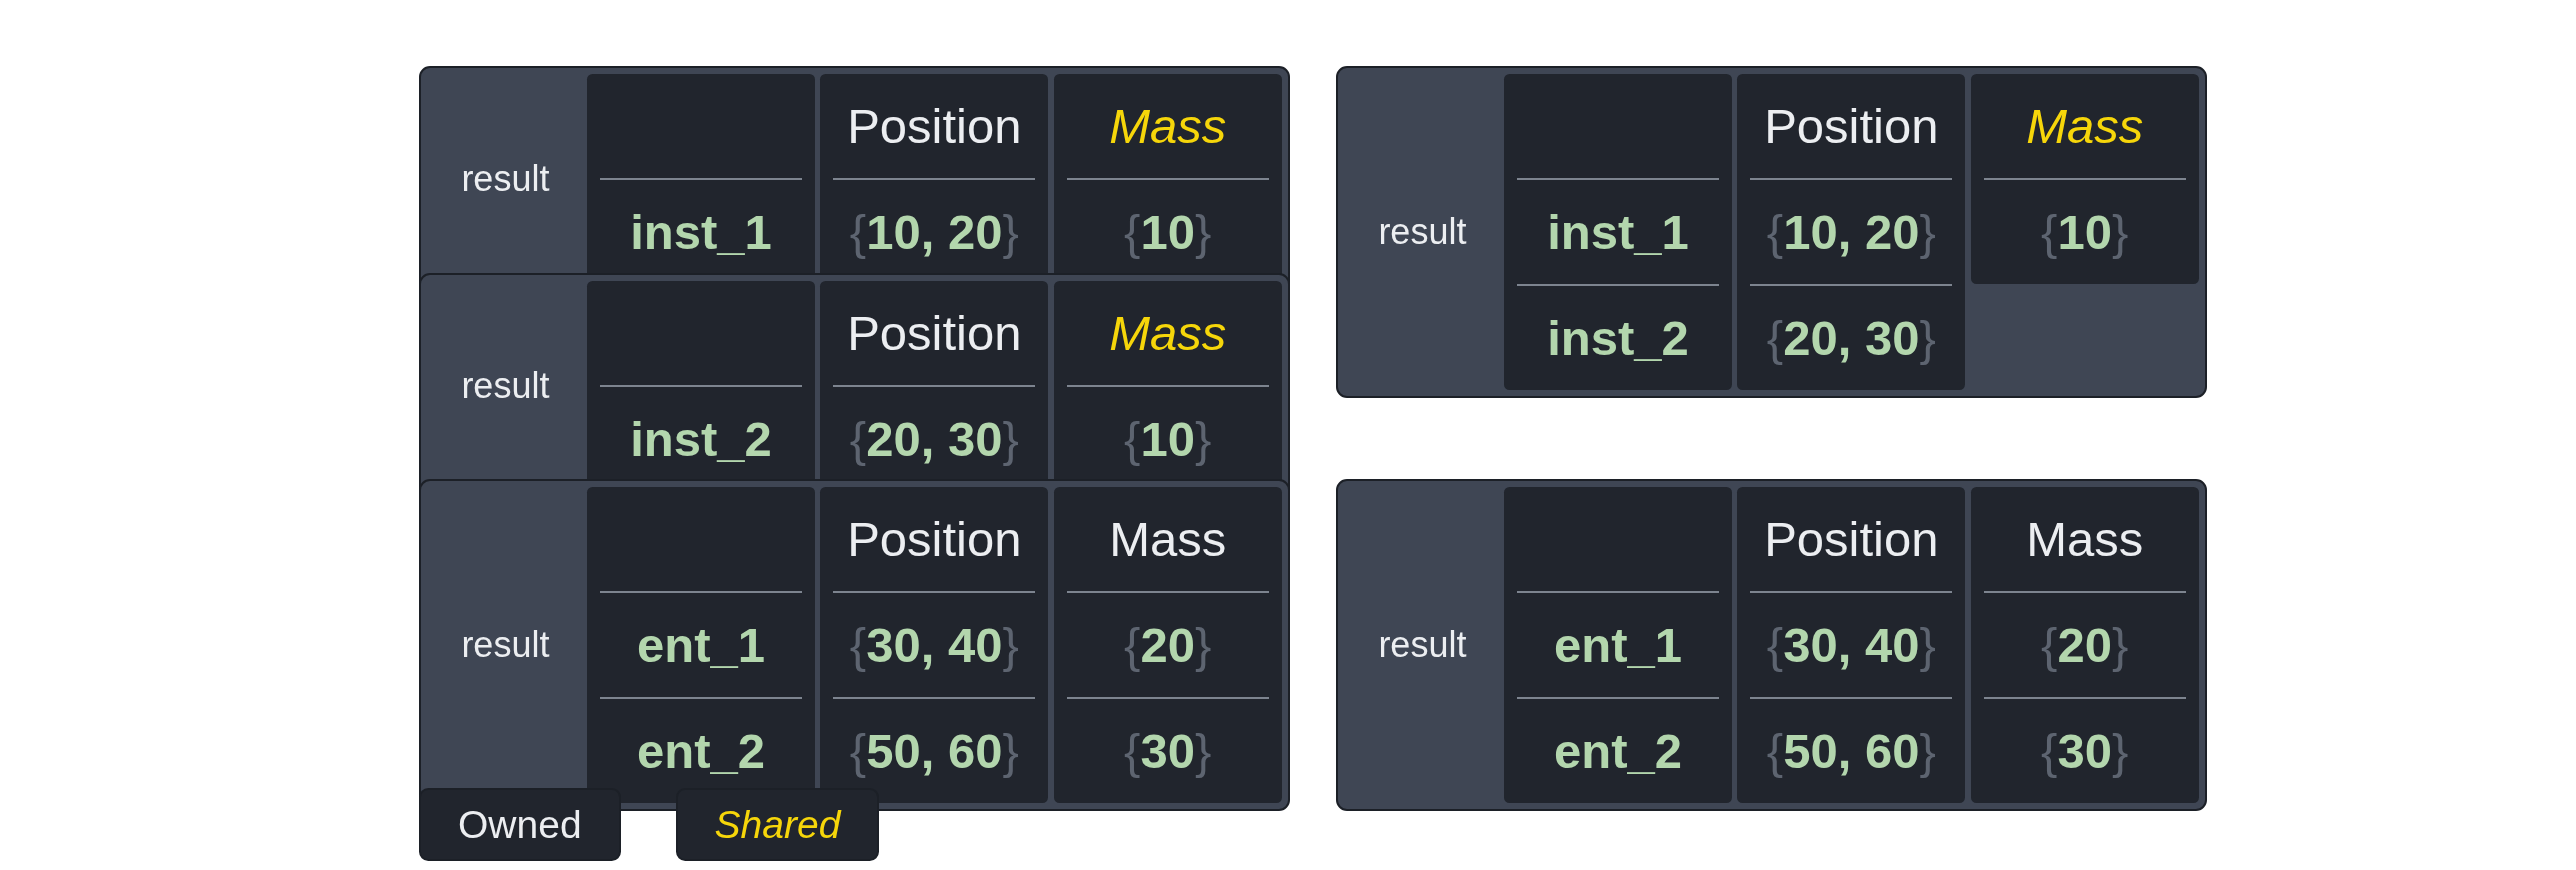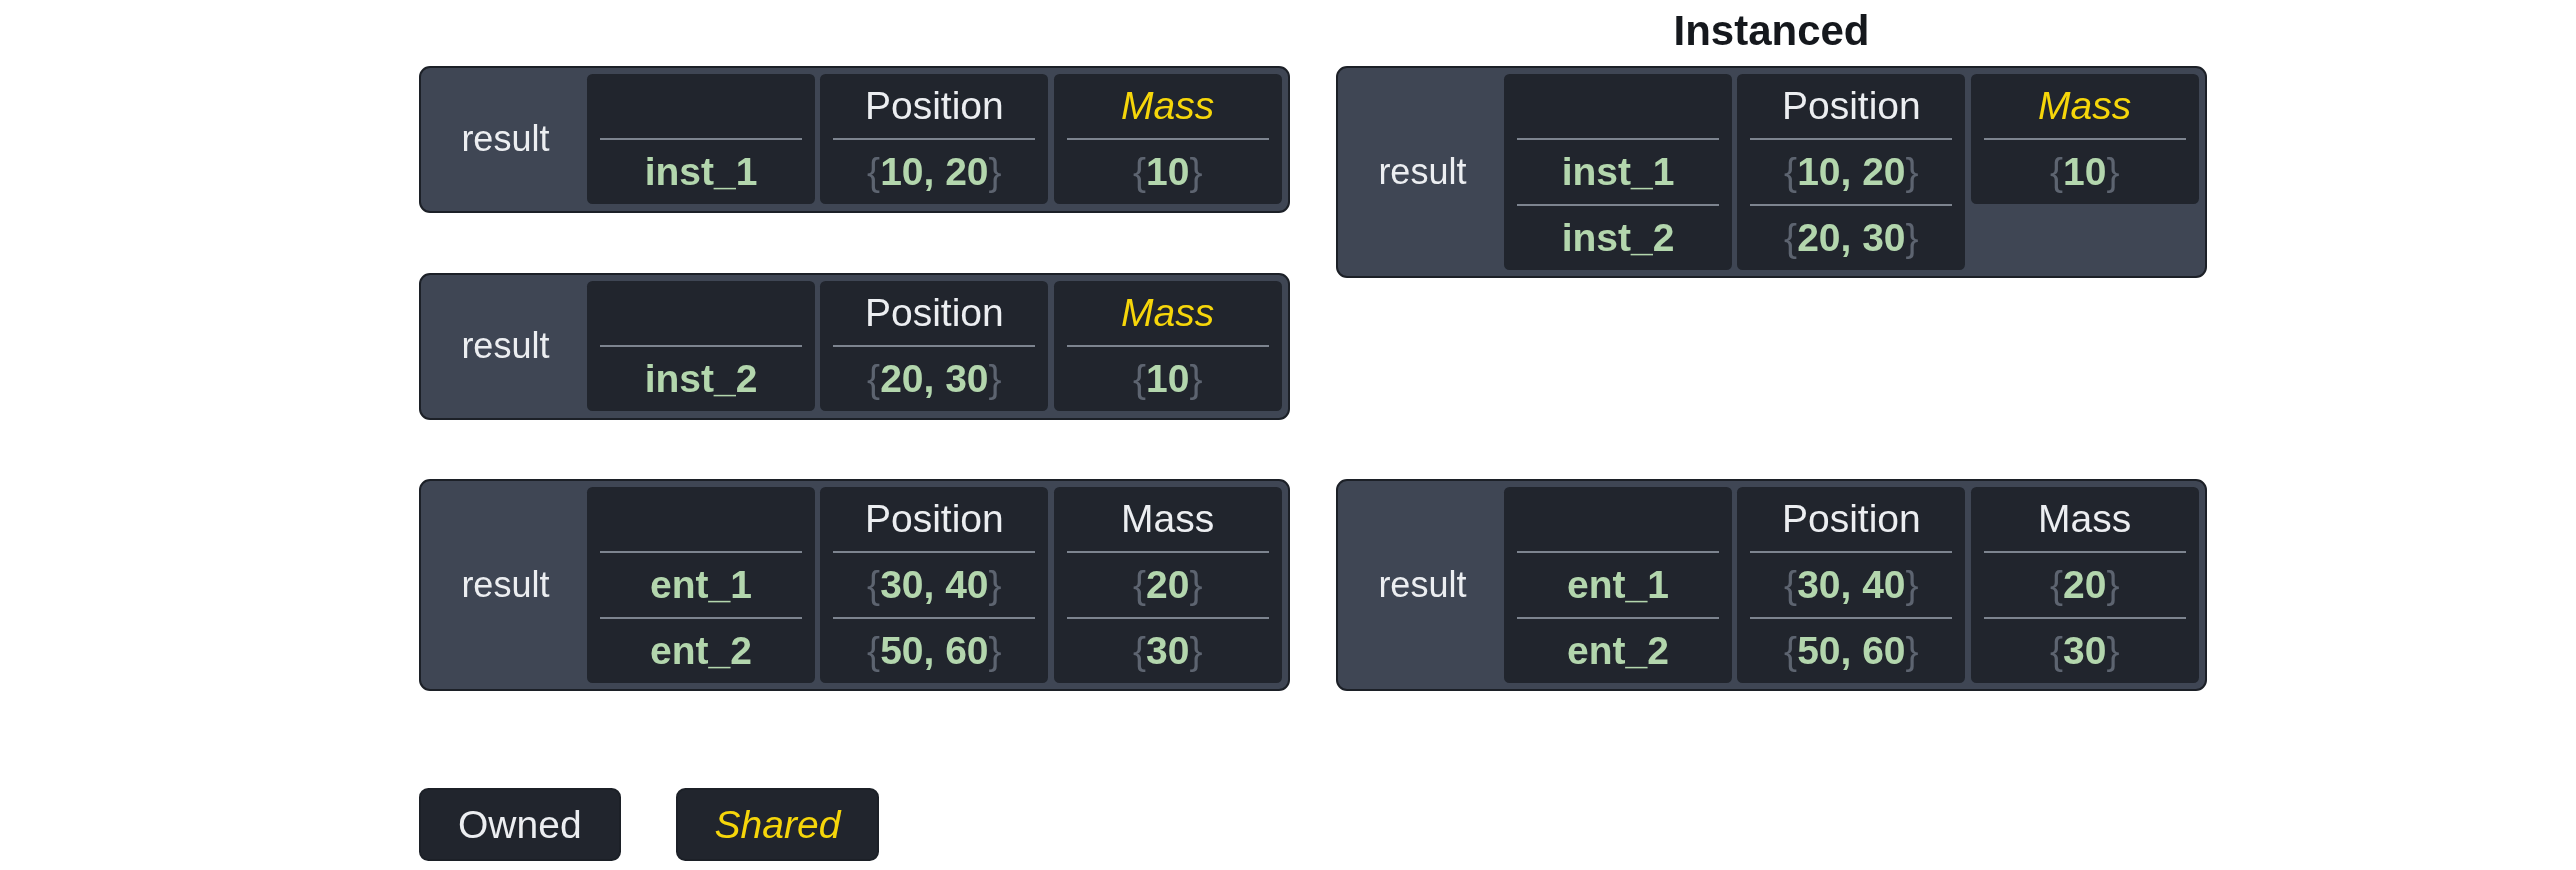--- a/index.html
+++ b/index.html
@@ -39,23 +39,23 @@
     align-items: flex-start;
   }
   .col {
     flex: 1;
     background: var(--cell-bg, #21252d);
     border-radius: 5.5px;
     display: flex; flex-direction: column;
     min-width: 0;
   }
   .row {
-    height: 64px; flex: none;
+    height: 104px; flex: none;
     display: flex; align-items: center; justify-content: center;
-    font-size: 39px;
+    font-size: 49px;
     color: var(--text, #eceef1);
     white-space: nowrap;
   }
   .hdr.shared { color: var(--shared-yellow, #f6d60a); font-style: italic; }
   .sep { height: 1.8px; flex: none; margin: 0 13px; background: var(--separator, #7d848f); }
   .green { color: var(--value-green, #b3d6ad); font-weight: bold; }
   .brace { color: var(--brace-gray, #5d6470); }
 
   .legend { position: absolute; left: 419px; top: 788px; display: flex; gap: 20px; }
   .chip {
@@ -68,21 +68,20 @@
     font-size: 39px;
     color: var(--text, #eceef1);
   }
   .chip.shared { color: var(--shared-yellow, #f6d60a); font-style: italic; margin-left: 35px; }
 </style>
 </head>
 <body>
 
 <div class="stage">
 
-  <div class="title right">Instanced</div>
 
   <div class="box" style="left:419px; top:66px;">
     <div class="result">result</div>
     <div class="table">
       <div class="col">
         <div class="row hdr"></div>
         <div class="sep"></div>
         <div class="row">
             <span class="green">inst_1</span>
           </div>

